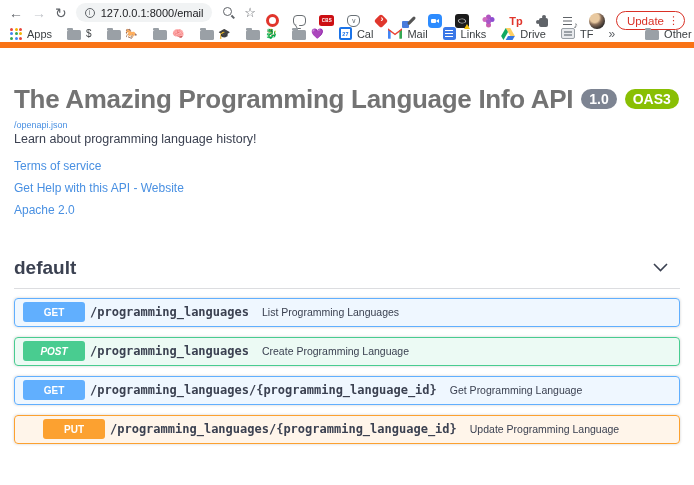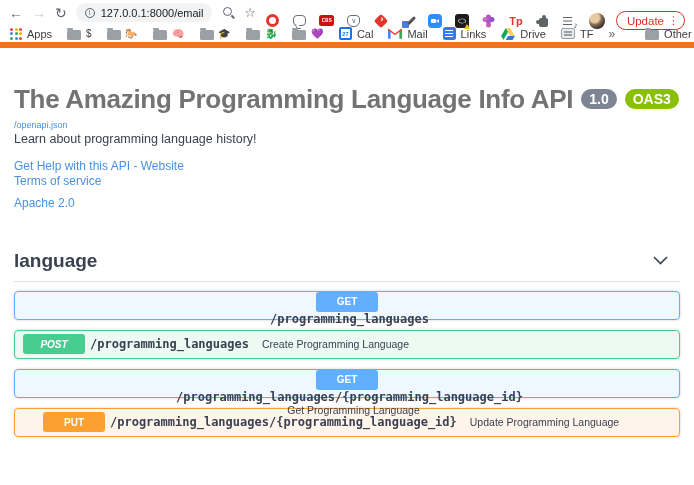--- a/index.html
+++ b/index.html
@@ -118,21 +118,21 @@
   .chev { margin-right:12px; }
 
   .oplist { margin-top:9px; }
   .opblock { display:flex; align-items:center; height:29px; border-radius:4px; border:1px solid;
              padding:0 8px; margin-bottom:10px; box-shadow:0 0 3px rgba(0,0,0,.19); cursor:pointer; }
   .opblock .method { width:62px; height:20px; border-radius:3px; color:#fff; font-weight:bold;
                      font-size:10px; display:flex; align-items:center; justify-content:center; flex:none; }
   .opblock .path { margin-left:5px; font-family:"DejaVu Sans Mono", monospace; font-weight:bold;
                    font-size:12px; color:#3b4151; white-space:nowrap; }
   .opblock .summary { margin-left:13px; font-size:10.5px; color:#3b4151; white-space:nowrap; }
-  .opblock.get    { background:rgba(97,175,254,.10); border-color:#61affe;flex-direction:column; }
+  .opblock.get    { background:rgba(97,175,254,.10); border-color:#61affe; }
   .opblock.get .method    { background:#61affe; }
   .opblock.post   { background:rgba(73,204,144,.10); border-color:#49cc90; }
   .opblock.post .method   { background:#49cc90;font-style:italic; }
   .opblock.put    { background:rgba(252,161,48,.10); border-color:#fca130;padding-left:28px; }
   .opblock.put .method    { background:#fca130; }
 </style>
 </head>
 <body>
 
 <div class="topbar">
@@ -287,37 +287,38 @@
   <div class="titlerow">
     <span class="apititle">The Amazing Programming Language Info API</span>
     <span class="pill ver">1.0</span>
     <span class="pill oas">OAS3</span>
   </div>
   <a class="speclink">/openapi.json</a>
 
   <div class="desc">Learn about programming language history!</div>
 
   <div class="linkblock">
+    <a class="alink">Terms of service</a>
     <a class="alink spaced">Get Help with this API - Website</a>
-    <a class="alink">Terms of service</a>
     <a class="alink spaced">Apache 2.0</a>
   </div>
 
   <div class="sectionhead">
-    <span class="sectiontitle">language</span>
+    <span class="sectiontitle">default</span>
     <svg class="chev" width="15" height="9" viewBox="0 0 15 9">
       <polyline points="1,1 7.5,7.5 14,1" fill="none" stroke="#3b4151" stroke-width="1.6"></polyline>
     </svg>
   </div>
 
   <div class="oplist">
 
       <div class="opblock get">
         <span class="method">GET</span>
         <span class="path">/programming_languages</span>
+        <span class="summary">List Programming Languages</span>
       </div>
 
       <div class="opblock post">
         <span class="method">POST</span>
         <span class="path">/programming_languages</span>
         <span class="summary">Create Programming Language</span>
       </div>
 
       <div class="opblock get">
         <span class="method">GET</span>

